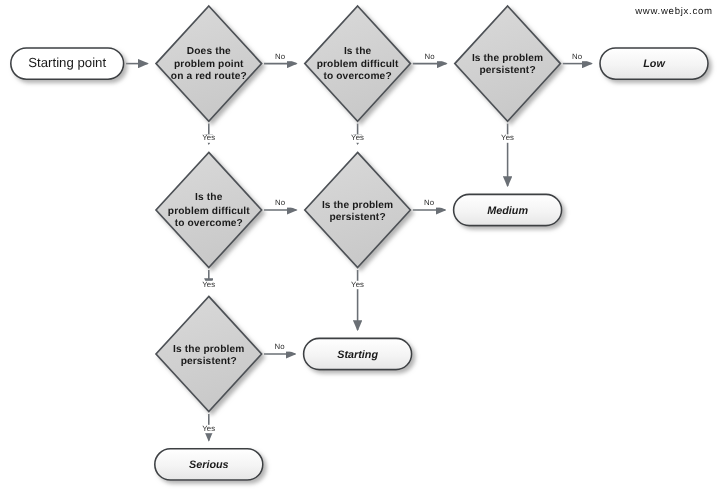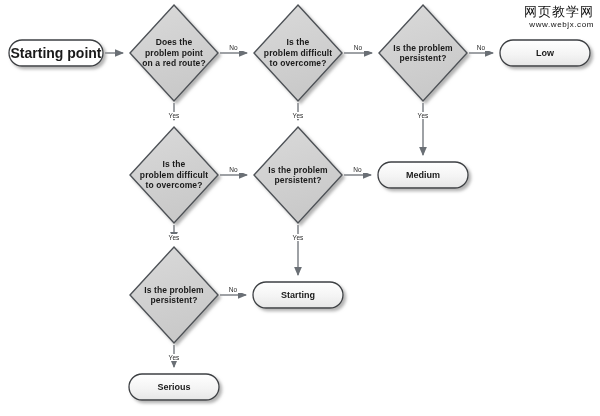--- a/index.html
+++ b/index.html
@@ -34,25 +34,26 @@
   .diamond-label {
     font-size: 8.5px;
     line-height: 10.5px;
     font-weight: bold;
     letter-spacing: 0.1px;
   }
   .terminal-label {
     font-size: 9px;
     line-height: 11px;
     font-weight: bold;
+    font-style: italic;
   }
   .start-label {
-    font-size: 14px;
+    font-size: 11px;
     line-height: 11px;
-    font-weight: bold;
+    font-weight: normal;
   }
   .edge-label {
     position: absolute;
     font-size: 6.5px;
     color: #2b2b2b;
     letter-spacing: 0.1px;
     text-align: center;
     pointer-events: none;
   }
   #watermark {
@@ -182,17 +183,16 @@
       <div class="edge-label" style="width: 22px; left: 412px; top: 112px; background: rgb(255, 255, 255);">Yes</div>
       <div class="edge-label" style="width: 22px; left: 222.5px; top: 166px; background: rgb(255, 255, 255);">No</div>
       <div class="edge-label" style="width: 22px; left: 346.5px; top: 166px; background: rgb(255, 255, 255);">No</div>
       <div class="edge-label" style="width: 22px; left: 163px; top: 234px; background: rgb(255, 255, 255);">Yes</div>
       <div class="edge-label" style="width: 22px; left: 287px; top: 234px; background: rgb(255, 255, 255);">Yes</div>
       <div class="edge-label" style="width: 22px; left: 222px; top: 286px; background: rgb(255, 255, 255);">No</div>
       <div class="edge-label" style="width: 22px; left: 163px; top: 354px; background: rgb(255, 255, 255);">Yes</div>
     </div>
 
   <div id="watermark">
-    <div class="wm-cn">网页教学网</div>
     <div class="wm-url">www.webjx.com</div>
   </div>
 
 </div>
 
 </body></html>

